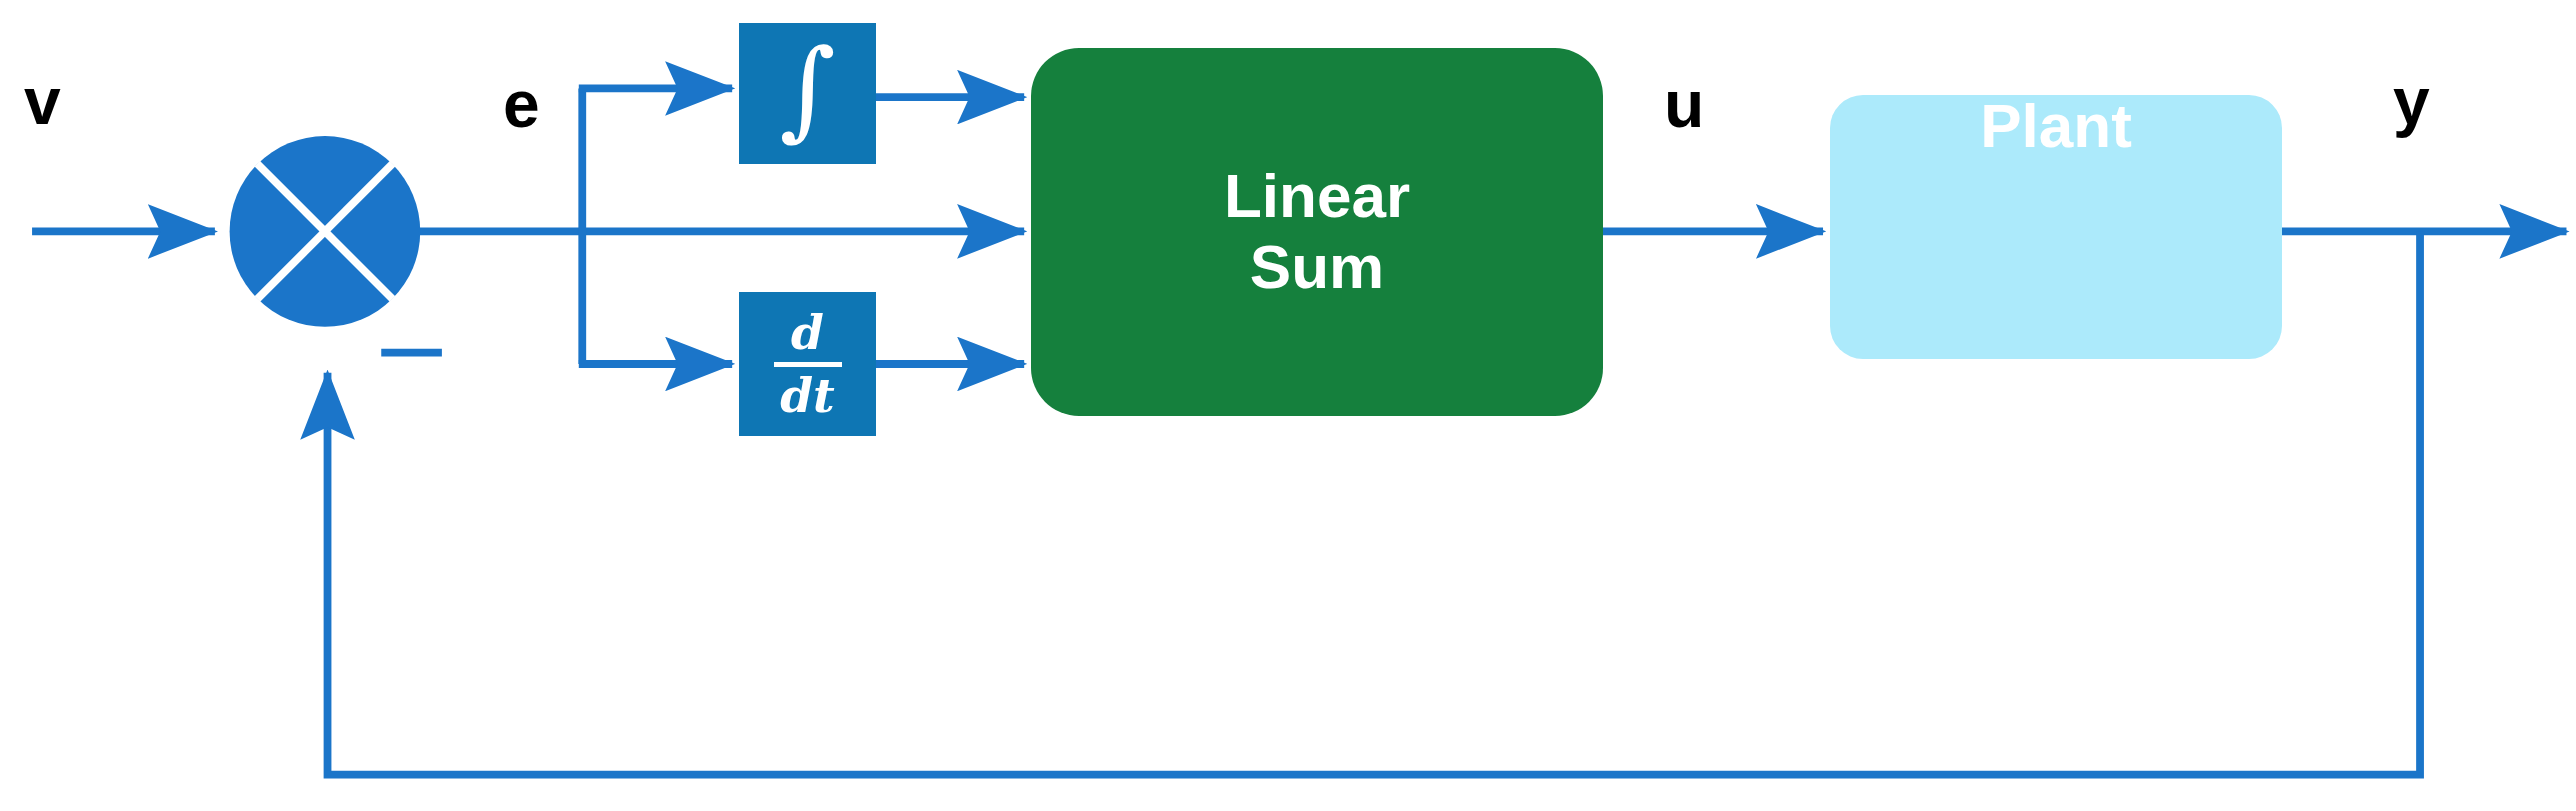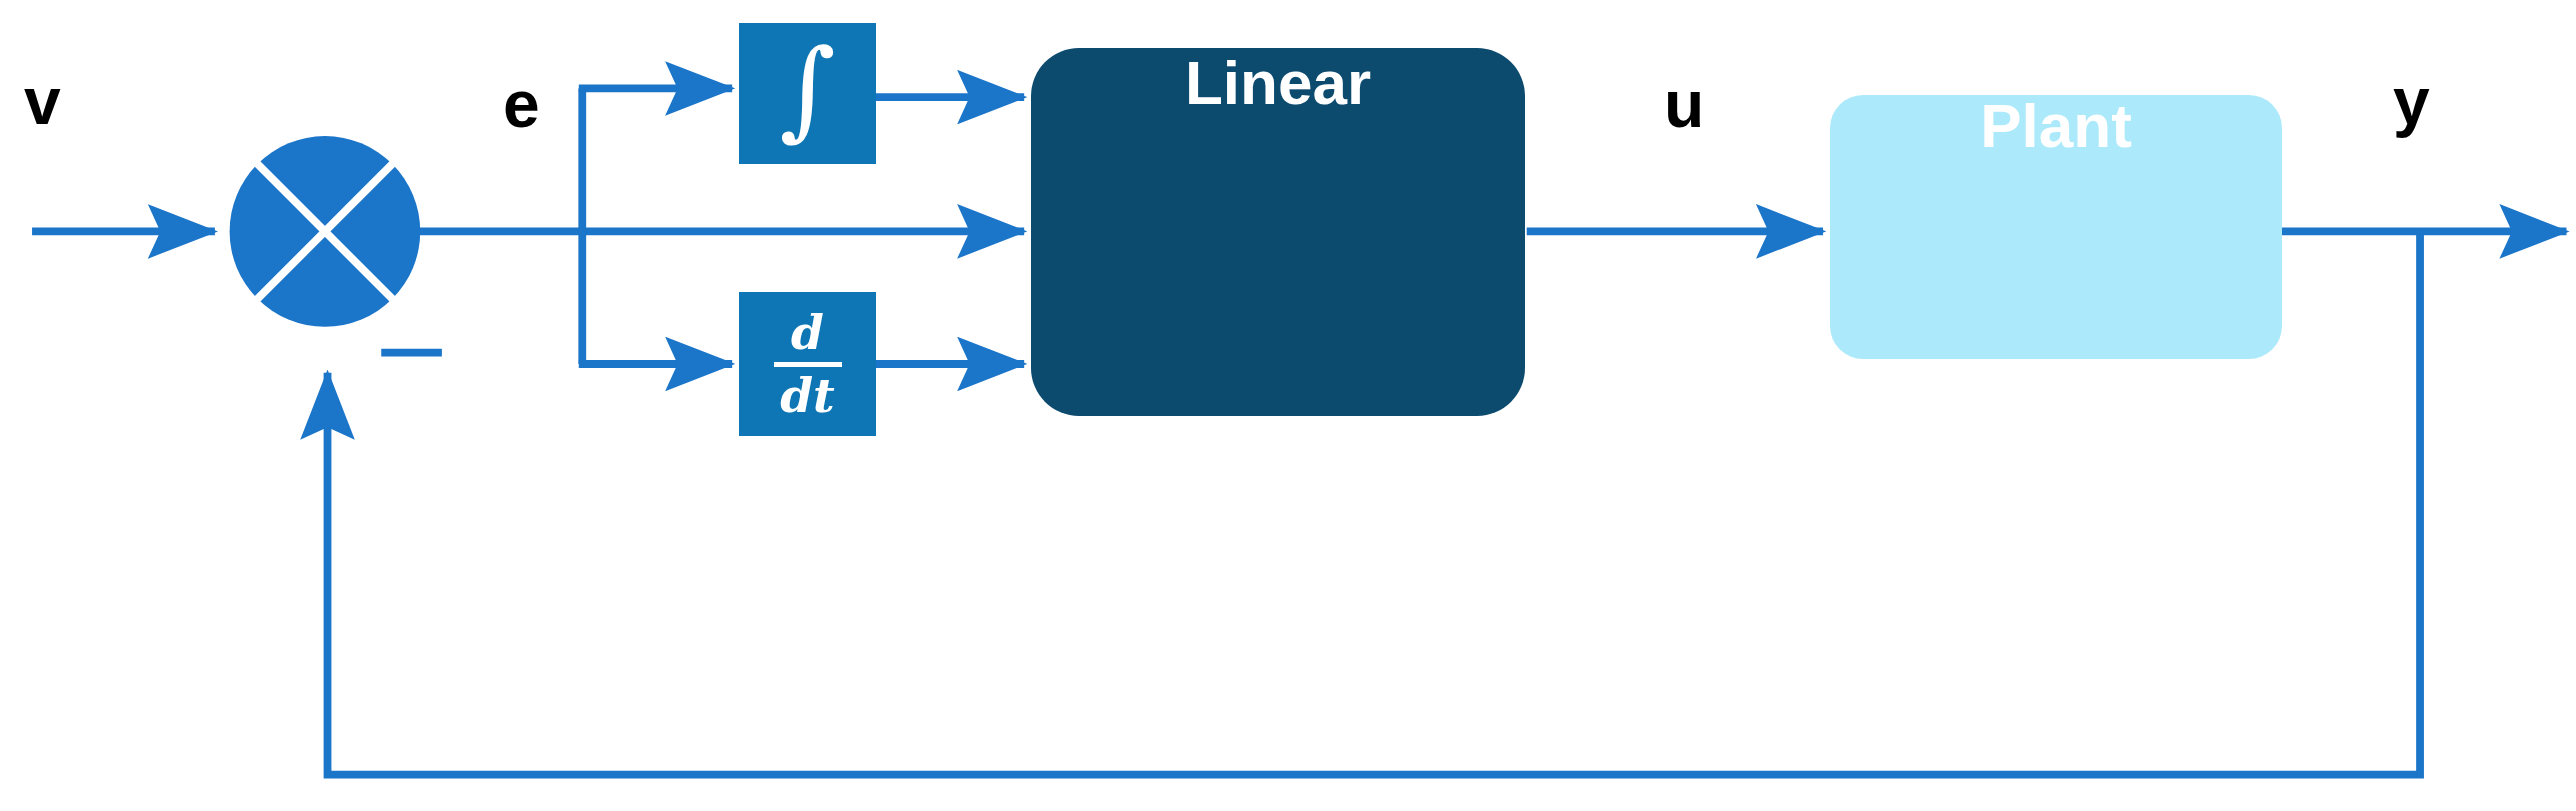--- a/index.html
+++ b/index.html
@@ -93,28 +93,28 @@
     background: #ffffff;
     margin: 1.7px 0 3.5px 0;
   }
   .fraction .denominator { padding-top: 1.7px; }
 
   
   #lws-block {
     position: absolute;
     left: 1031px;
     top: 48px;
-    width: 494px;
+    width: 572px;
     height: 368px;
-    background: #0c4a6e;
+    background: #15803d;
     border-radius: 48px;
     display: flex;
     flex-direction: column;
     align-items: center;
-    justify-content: space-between;
+    justify-content: center;
     box-sizing: border-box;
   }
   #lws-block .block-line {
     font-family: "Liberation Sans", sans-serif;
     font-weight: bold;
     font-size: 62px;
     line-height: 1.14;
     color: #ffffff;
     text-align: center;
     white-space: pre;
@@ -202,20 +202,21 @@
   <div class="op-block" id="derivative-block">
     <span class="fraction">
       <span class="numerator">d</span>
       <span class="frac-bar"></span>
       <span class="denominator">dt</span>
     </span>
   </div>
 
   <div id="lws-block">
     <span class="block-line">Linear</span>
+    <span class="block-line">Sum</span>
   </div>
 
   <div id="plant-block">
     <span id="plant-label">Plant</span>
   </div>
 
 </div>
 
 
 </body></html>

